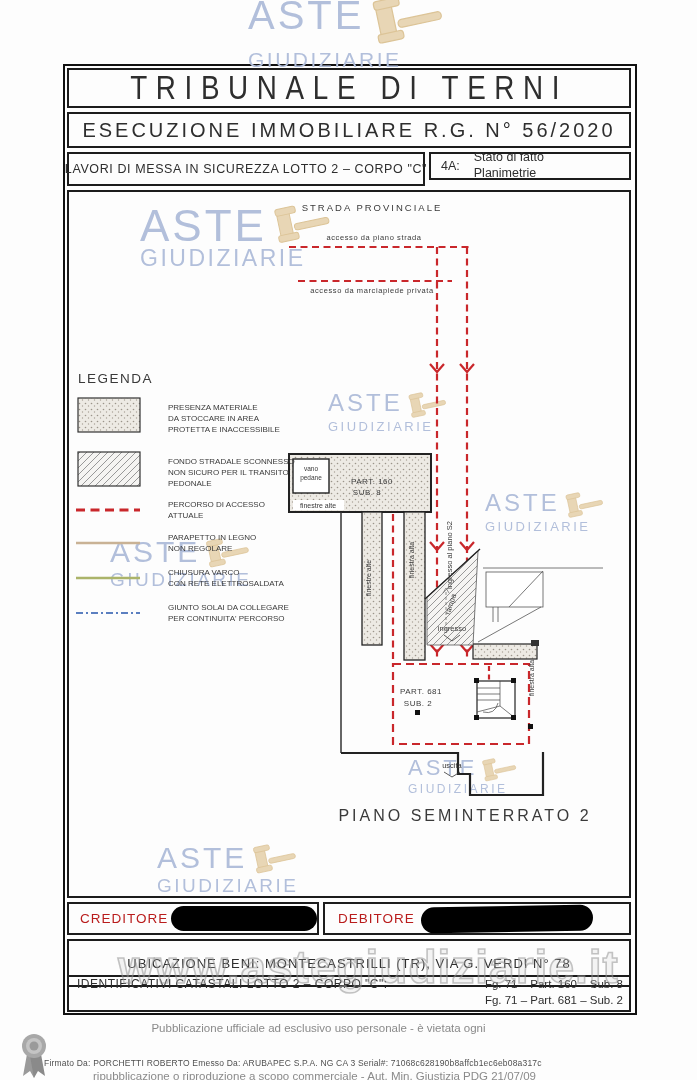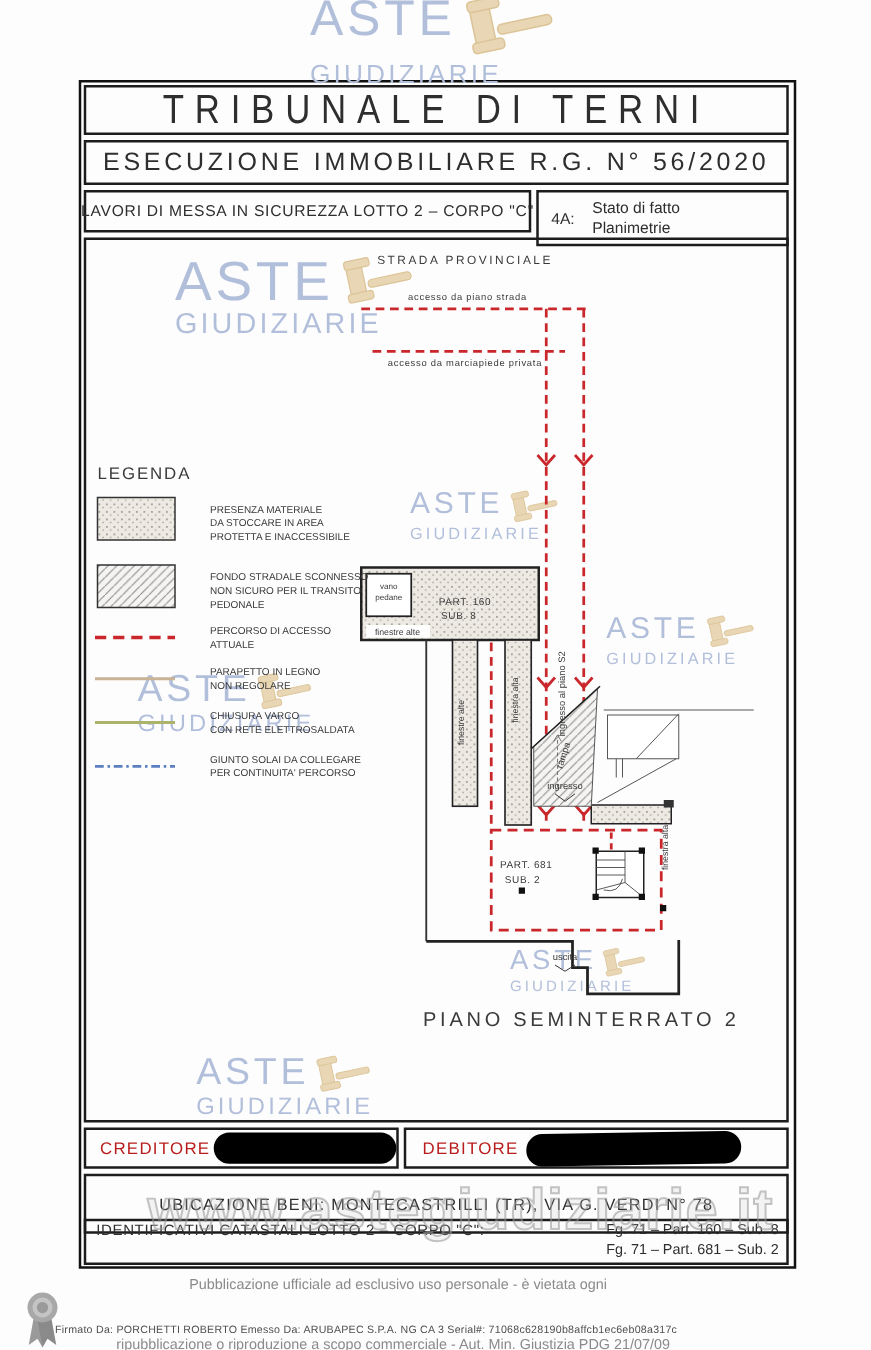--- a/index.html
+++ b/index.html
@@ -10,21 +10,21 @@
            border:2px solid #111; }
   .cad { color:#2e2e2e; }
   .center { display:flex; align-items:center; justify-content:center; }
 
   .title-box   { left:67px; top:68px;  width:564px; height:40px; }
   .title-text  { font-size:29px; letter-spacing:9px; transform:scale(0.96,1.12); white-space:nowrap; }
   .row2-box    { left:67px; top:112px; width:564px; height:36px; }
   .row2-text   { font-size:20px; letter-spacing:3px; white-space:nowrap; }
   .row3l-box   { left:67px; top:152px; width:358px; height:34px; }
   .row3l-text  { font-size:12.5px; letter-spacing:0.6px; white-space:nowrap; }
-  .row3r-box   { left:429px; top:152px; width:202px; height:45px; display:flex; align-items:center; }
+  .row3r-box   { left:429px; top:152px; width:202px; height:28px; display:flex; align-items:center; }
   .sheet-code  { font-size:12.5px; margin-left:10px; }
   .sheet-name  { font-size:12.5px; margin-left:14px; line-height:1.25; }
 
   .drawing-box { left:67px; top:190px; width:564px; height:708px; border:2px solid #1c1c1c; }
   .drawing-box svg.plan { position:absolute; left:0; top:0; }
   svg.plan text { font-family:"Liberation Sans", sans-serif; fill:#3a3a3a; }
 
   .party-box { top:902px; height:33px; display:flex; align-items:center; }
   .party-label { font-size:13.5px; letter-spacing:1px; color:#b91c1c; }
   .redact { background:#000; border-radius:13px; }

